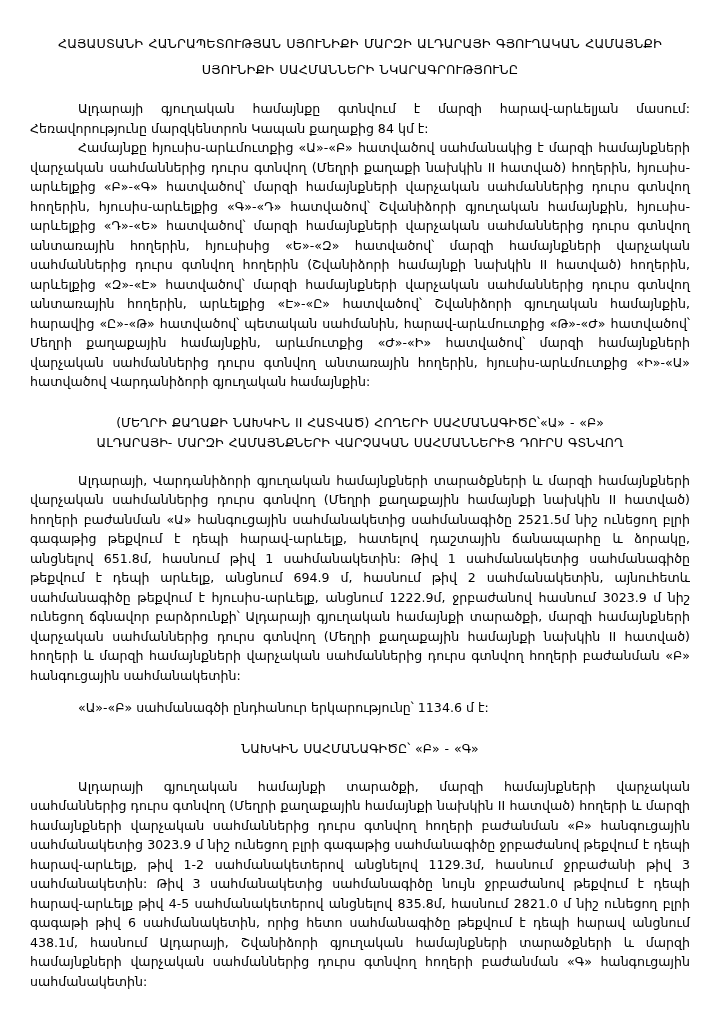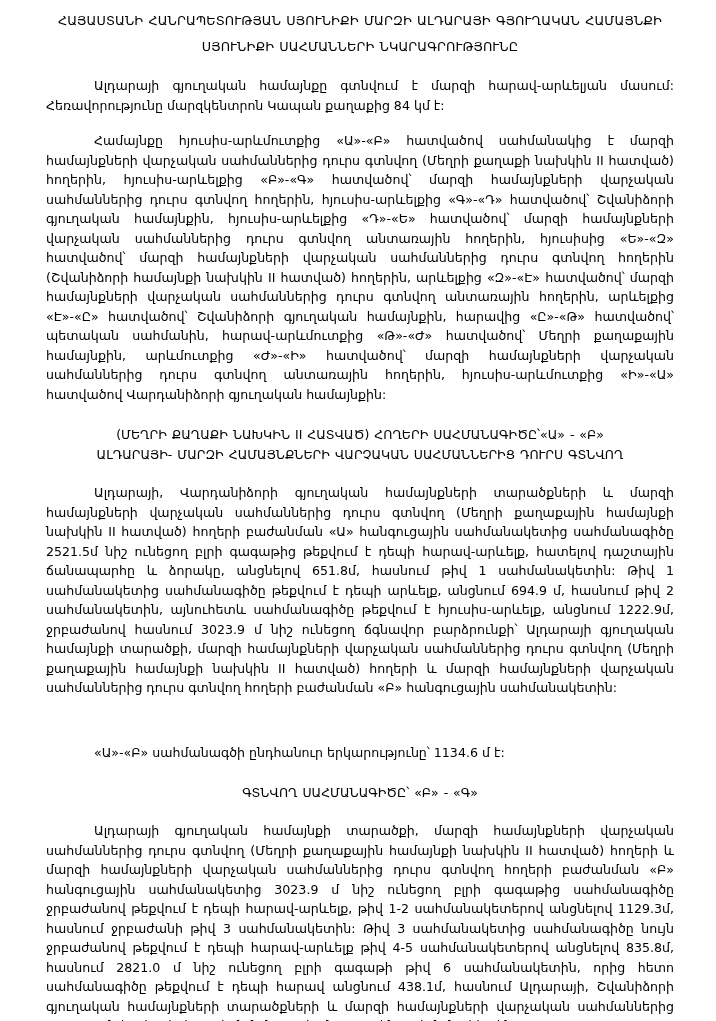--- a/index.html
+++ b/index.html
@@ -13,21 +13,21 @@
     height: 1021px;
     font-family: "DejaVu Sans", "Liberation Sans", sans-serif;
     color: #000000;
     overflow: hidden;
   }
   .page {
     position: relative;
     width: 716px;
     height: 1021px;
     box-sizing: border-box;
-    padding: 2px 26px 0 30px;
+    padding: 25px 26px 0 30px;
   }
   .doc-title {
     text-align: center;
     font-size: 12.8px;
     line-height: 26px;
     letter-spacing: 0.1px;
     font-weight: 400;
     margin: 6px 6px 0 6px;
     word-spacing: 1px;
   }
@@ -35,21 +35,21 @@
     display: block;
   }
   .body-block {
     margin-top: 16px;
     font-size: 12.6px;
     line-height: 19.5px;
     text-align: justify;
     text-justify: inter-word;
   }
   p.para {
-    margin: 16px;
+    margin: 0;
     text-align: justify;
     text-indent: 48px;
     hyphens: none;
   }
   .section-head {
     text-align: center;
     font-size: 12.5px;
     line-height: 20px;
     margin: 21px 14px 18px 14px;
     word-spacing: 1px;
@@ -80,19 +80,19 @@
       <span class="sh-line">ԱԼԴԱՐԱՅԻ- ՄԱՐԶԻ ՀԱՄԱՅՆՔՆԵՐԻ ՎԱՐՉԱԿԱՆ ՍԱՀՄԱՆՆԵՐԻՑ ԴՈՒՐՍ ԳՏՆՎՈՂ</span>
     </div>
 
     <p class="para">Ալդարայի, Վարդանիձորի գյուղական համայնքների տարածքների և մարզի համայնքների վարչական սահմաններից դուրս գտնվող (Մեղրի քաղաքային համայնքի նախկին II հատված) հողերի բաժանման «Ա» հանգուցային սահմանակետից սահմանագիծը 2521.5մ նիշ ունեցող բլրի գագաթից թեքվում է դեպի հարավ-արևելք, հատելով դաշտային  ճանապարհը և ձորակը, անցնելով 651.8մ, հասնում  թիվ 1 սահմանակետին: Թիվ 1 սահմանակետից սահմանագիծը թեքվում է դեպի արևելք, անցնում 694.9 մ, հասնում թիվ 2 սահմանակետին, այնուհետև սահմանագիծը թեքվում է հյուսիս-արևելք, անցնում 1222.9մ, ջրբաժանով հասնում 3023.9 մ նիշ ունեցող ճգնավոր բարձրունքի՝ Ալդարայի գյուղական համայնքի տարածքի, մարզի համայնքների վարչական սահմաններից դուրս գտնվող (Մեղրի քաղաքային համայնքի նախկին II հատված) հողերի և մարզի համայնքների վարչական սահմաններից դուրս գտնվող հողերի բաժանման «Բ» հանգուցային սահմանակետին:</p>
 
     <div class="gap-sm"></div>
 
     <p class="para">«Ա»-«Բ» սահմանագծի ընդհանուր երկարությունը՝ 1134.6  մ է:</p>
 
     <div class="section-head">
-      <span class="sh-line">ԳՏՆՎՈՂ  ՍԱՀՄԱՆԱԳԻԾԸ՝ «Բ» - «Գ»</span>
+      <span class="sh-line">ՆԱԽԿԻՆ  ՍԱՀՄԱՆԱԳԻԾԸ՝ «Բ» - «Գ»</span>
     </div>
 
     <p class="para">Ալդարայի գյուղական համայնքի տարածքի, մարզի համայնքների վարչական սահմաններից դուրս գտնվող (Մեղրի քաղաքային համայնքի նախկին II հատված) հողերի և մարզի համայնքների վարչական սահմաններից դուրս գտնվող հողերի բաժանման «Բ» հանգուցային սահմանակետից 3023.9 մ նիշ ունեցող բլրի գագաթից սահմանագիծը ջրբաժանով թեքվում է դեպի հարավ-արևելք, թիվ 1-2 սահմանակետերով անցնելով 1129.3մ, հասնում ջրբաժանի թիվ 3 սահմանակետին: Թիվ 3 սահմանակետից սահմանագիծը նույն ջրբաժանով թեքվում է դեպի հարավ-արևելք թիվ 4-5 սահմանակետերով անցնելով 835.8մ, հասնում 2821.0 մ նիշ ունեցող բլրի գագաթի թիվ 6 սահմանակետին, որից հետո սահմանագիծը թեքվում է դեպի հարավ անցնում 438.1մ, հասնում Ալդարայի, Շվանիձորի գյուղական համայնքների տարածքների և մարզի համայնքների վարչական սահմաններից դուրս գտնվող հողերի բաժանման «Գ» հանգուցային սահմանակետին:</p>
 
   </div>
 </div>
 
 </body></html>

